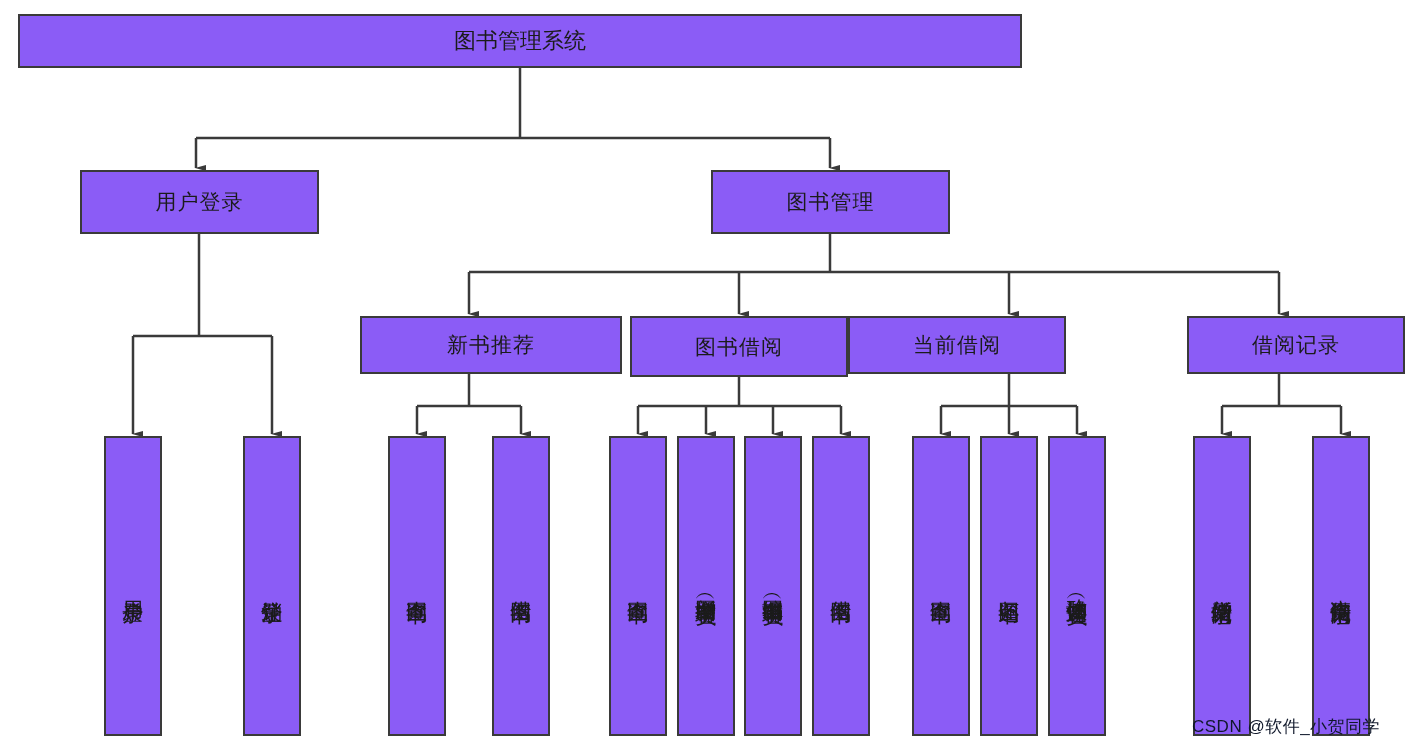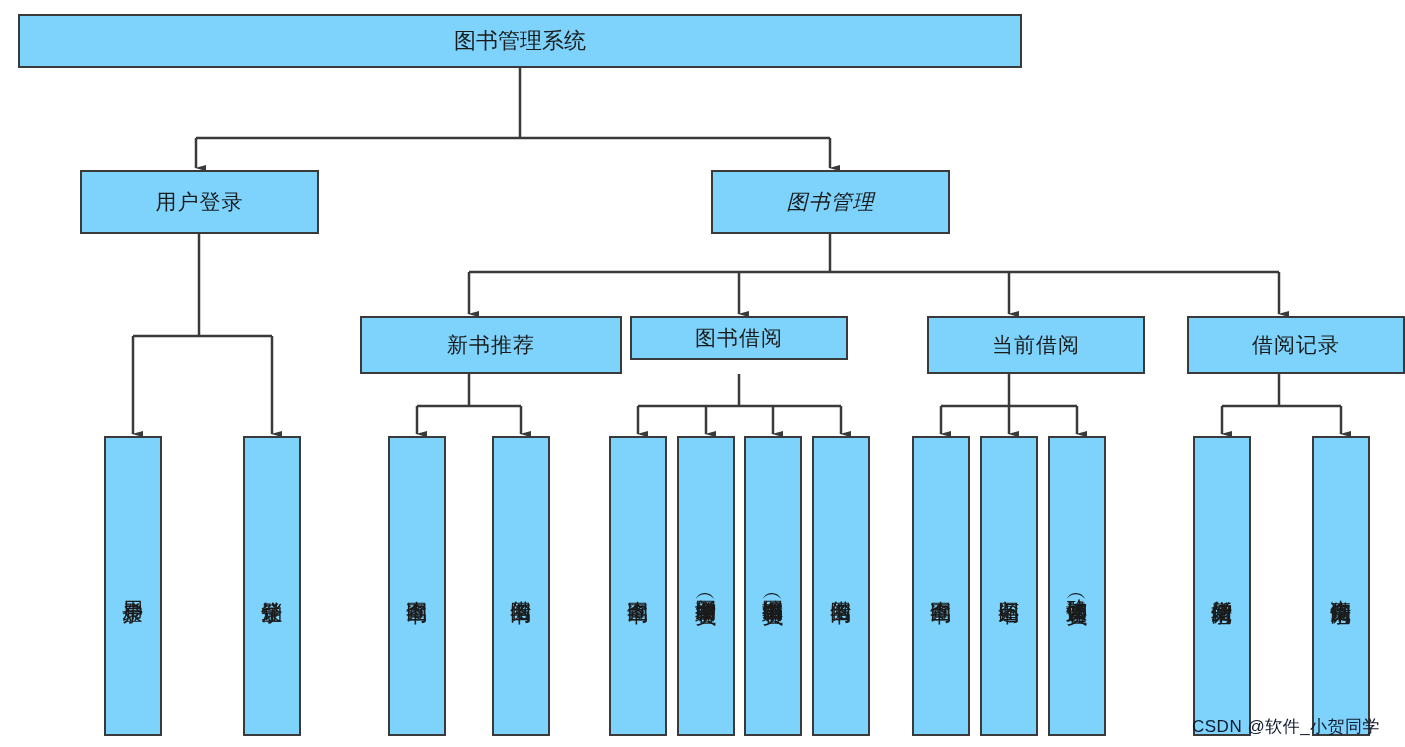--- a/index.html
+++ b/index.html
@@ -21,21 +21,21 @@
     position: absolute;
     left: 0;
     top: 0;
     width: 1405px;
     height: 747px;
     pointer-events: none;
   }
   .node {
     position: absolute;
     box-sizing: border-box;
-    background: #7dd3fc;
+    background: #8b5cf6;
     border: 2px solid #3a3a3a;
     display: flex;
     align-items: center;
     justify-content: center;
     color: #1b1b1b;
   }
   .node.h {
     font-size: 21px;
     letter-spacing: 1px;
   }
@@ -119,31 +119,31 @@
     </g>
   </svg>
 
   <div class="node root" style="left:18px; top:14px; width:1004px; height:54px;">
     <span>图书管理系统</span>
   </div>
 
   <div class="node h" style="left:80px; top:170px; width:239px; height:64px;">
     <span>用户登录</span>
   </div>
-  <div class="node h" style="left:711px; top:170px; width:239px; height:64px;font-style:italic;">
+  <div class="node h" style="left:711px; top:170px; width:239px; height:64px;">
     <span>图书管理</span>
   </div>
 
   <div class="node h" style="left:360px; top:316px; width:262px; height:58px;">
     <span>新书推荐</span>
   </div>
-  <div class="node h" style="left:630px; top:316px; width:218px; height:44px;">
+  <div class="node h" style="left:630px; top:316px; width:218px; height:61px;">
     <span>图书借阅</span>
   </div>
-  <div class="node h" style="left:927px; top:316px; width:218px; height:58px;">
+  <div class="node h" style="left:848px; top:316px; width:218px; height:58px;">
     <span>当前借阅</span>
   </div>
   <div class="node h" style="left:1170px; top:316px; width:218px; height:58px;margin-left:17px;">
     <span>借阅记录</span>
   </div>
 
   <div class="node leaf" style="left:104px; top:436px; width:58px; height:300px;">
     <span class="vtext">用户登录</span>
   </div>
   <div class="node leaf" style="left:243px; top:436px; width:58px; height:300px;">

